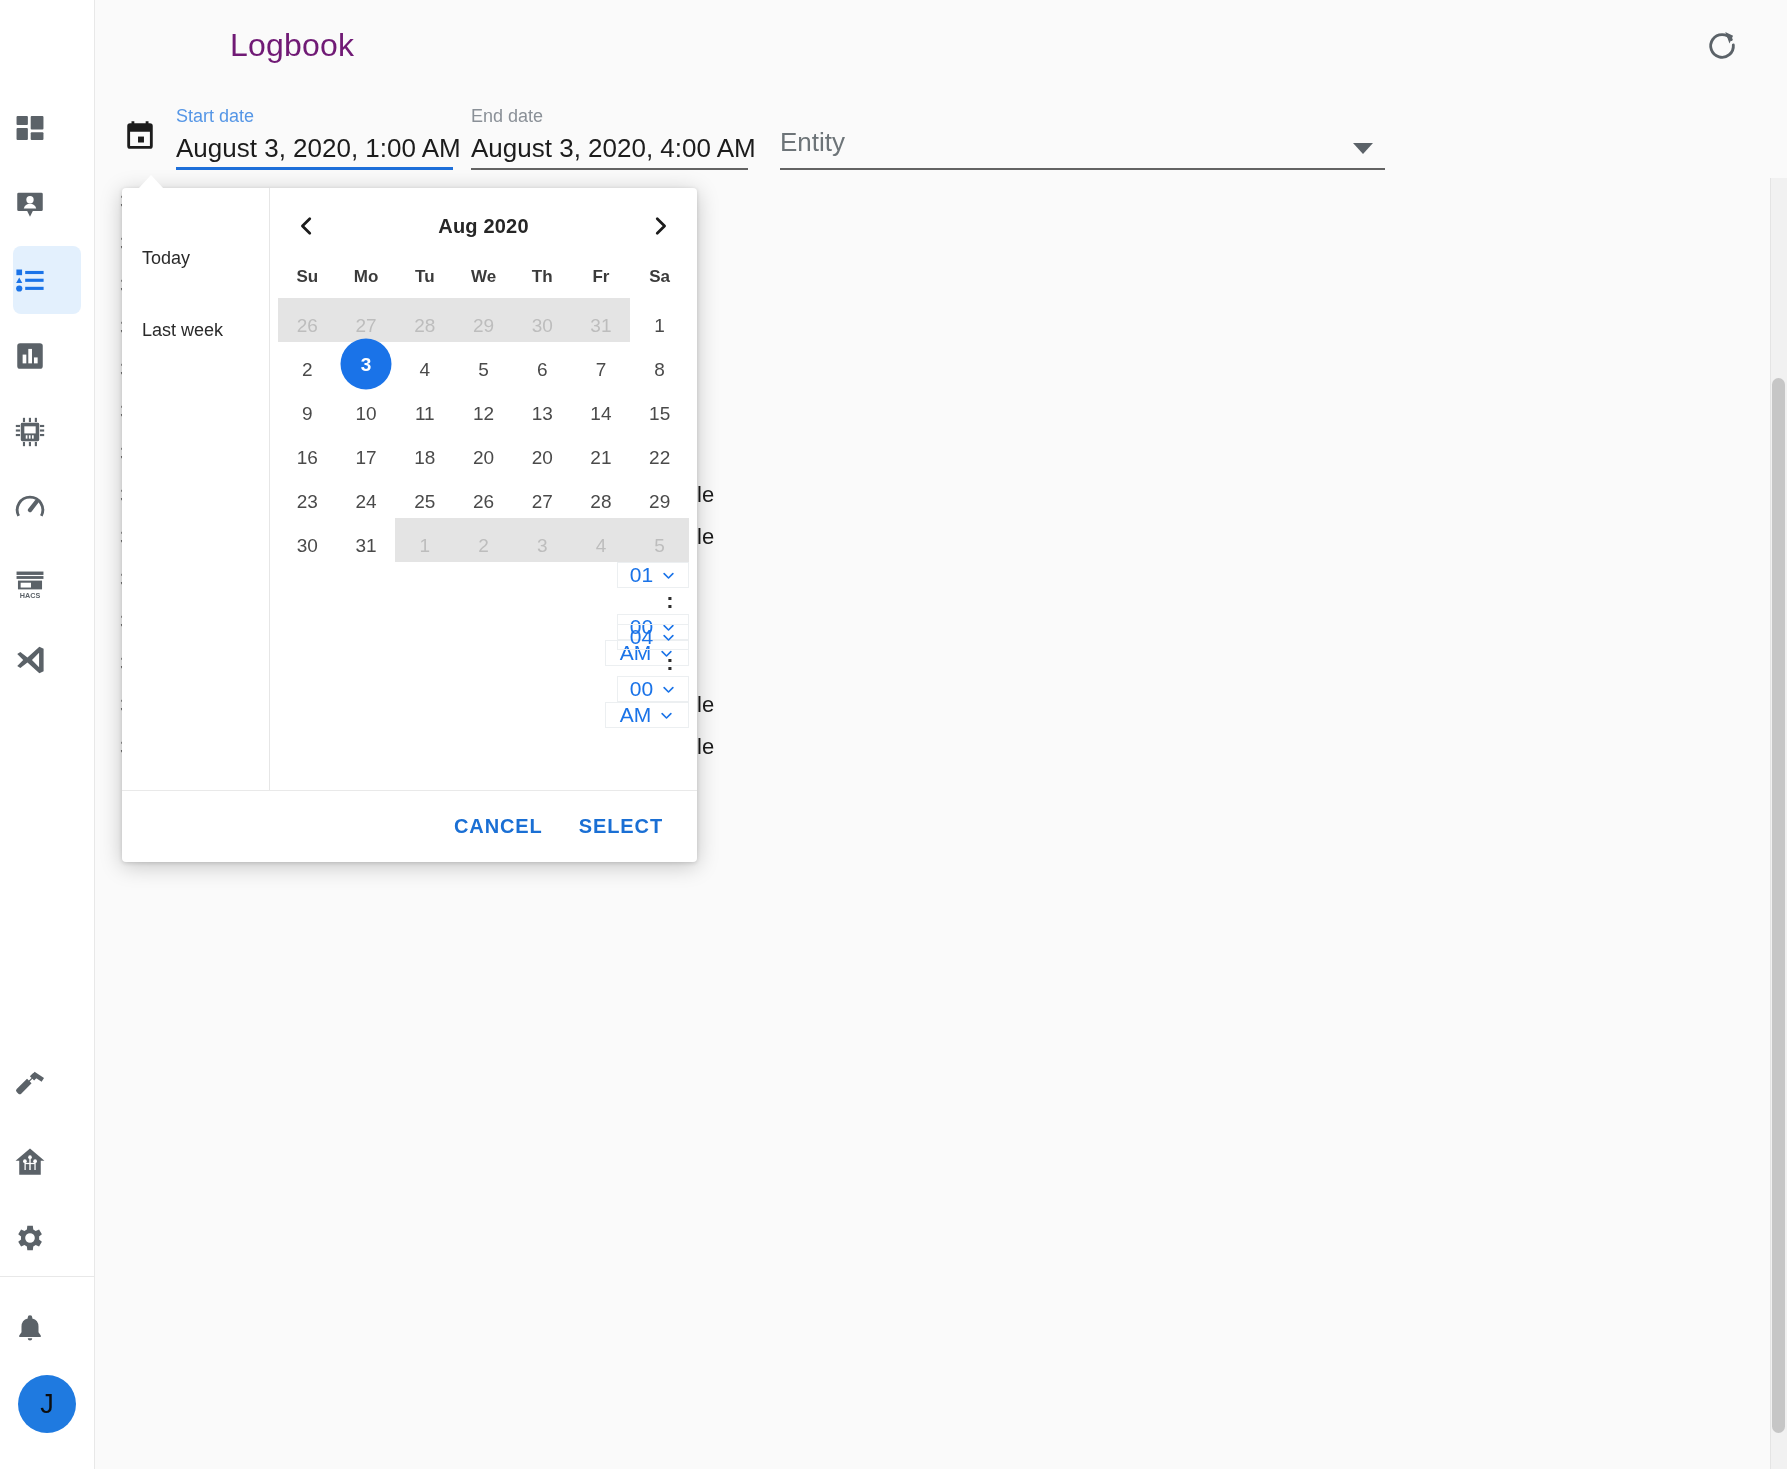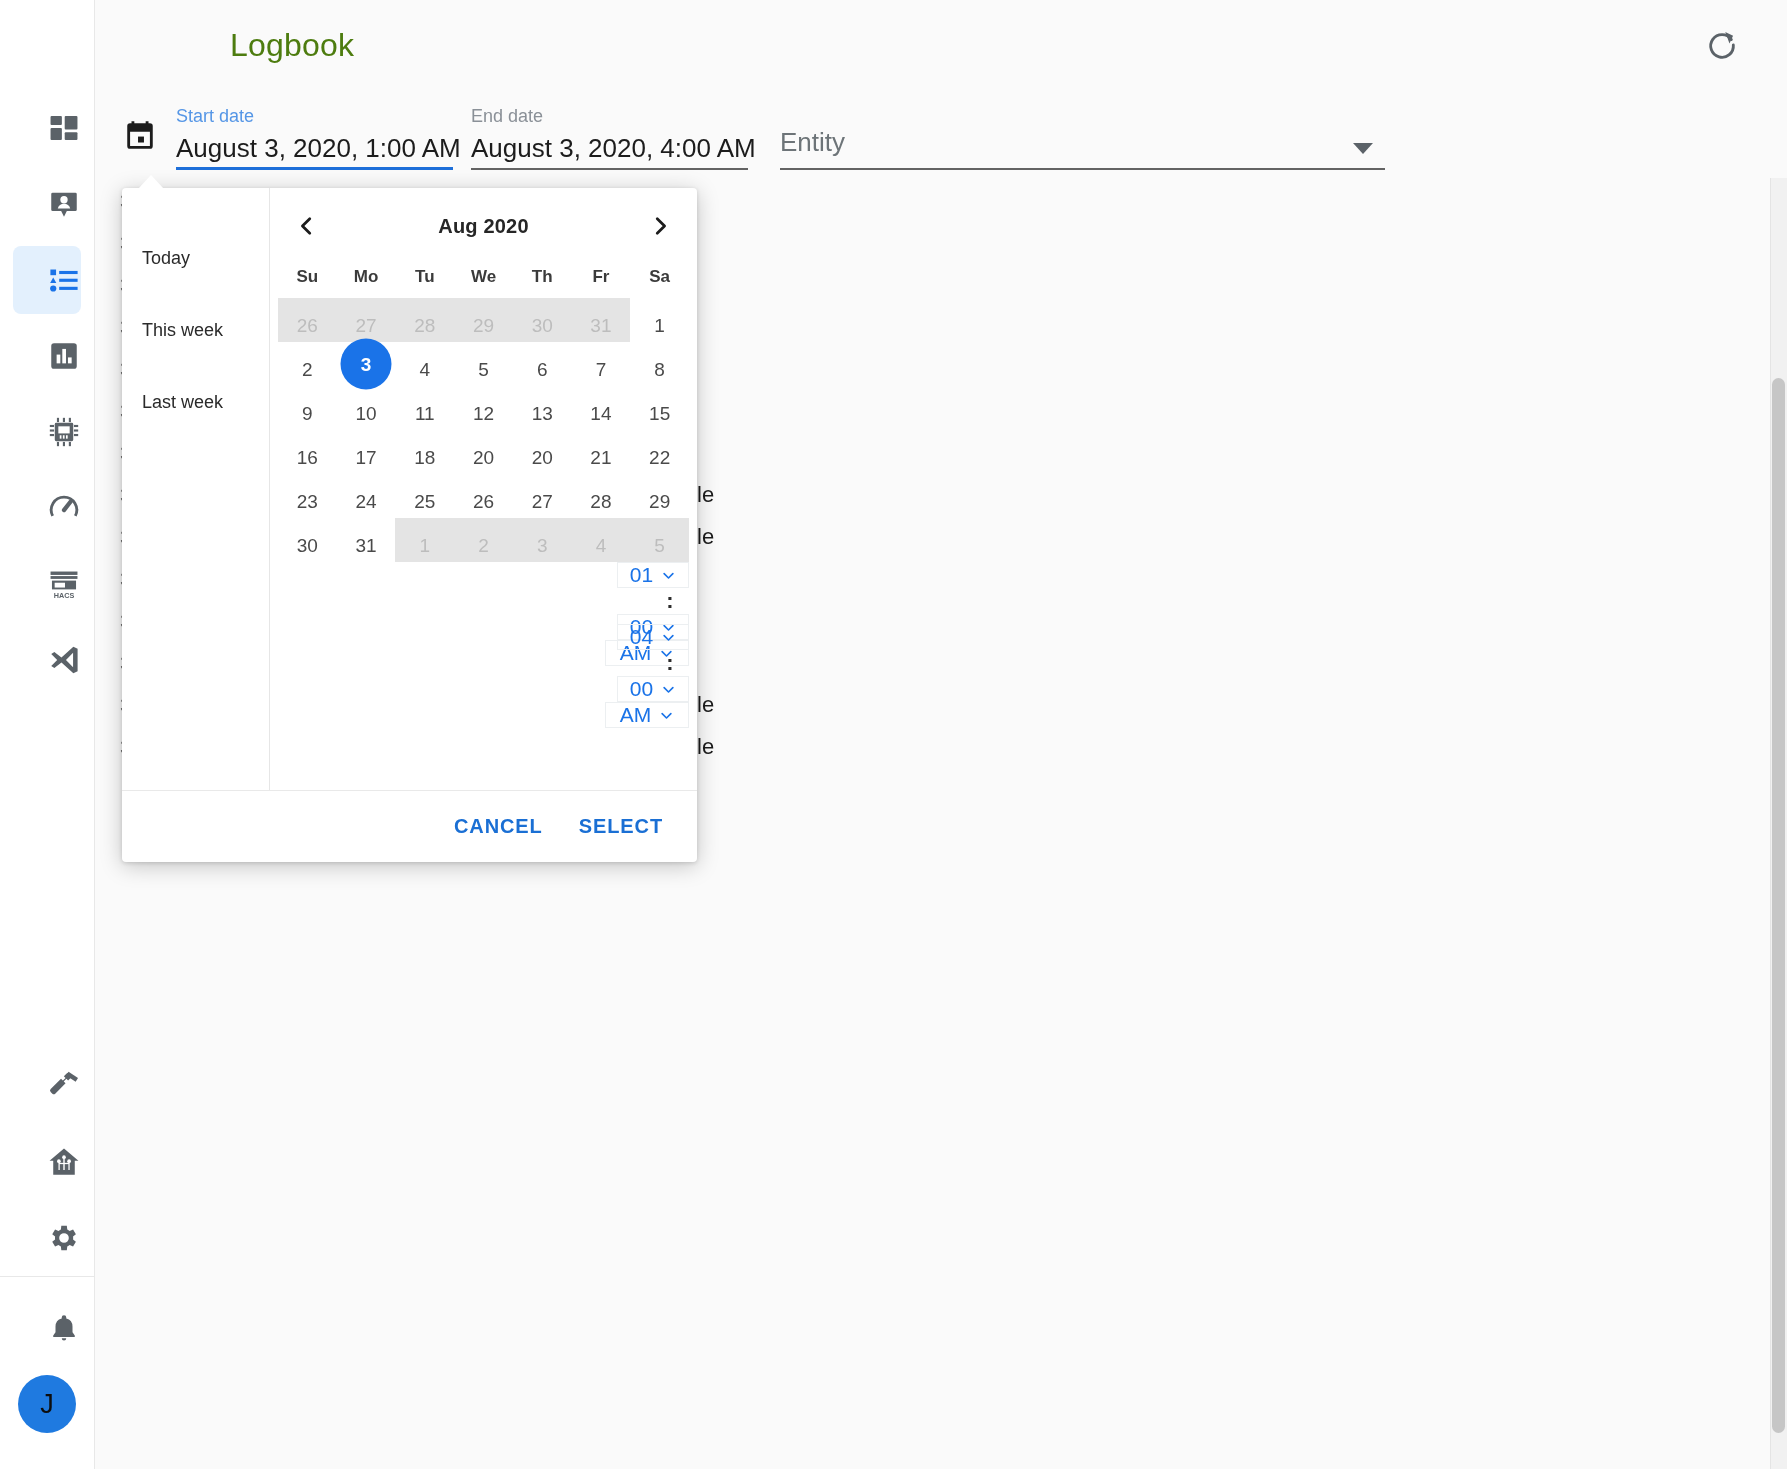--- a/index.html
+++ b/index.html
@@ -24,21 +24,21 @@
     border-right: 1px solid #e8e8e8;
     display: flex; flex-direction: column;
     align-items: center;
     z-index: 5;
   }
   .sb-top-spacer { height: 90px; flex: none; }
   .sb-item {
     width: 68px; height: 68px;
     margin: 4px 0 4px 0;
     border-radius: 8px;
-    display: flex; align-items: center; justify-content: flex-end;
+    display: flex; align-items: center; justify-content: flex-start;
     cursor: pointer;
     flex: none;
   }
   .sb-item.active { background: #e3f0fd; }
   .sb-item svg { display: block; }
   .sb-gap { flex: 1 1 auto; }
   .sb-divider { width: 95px; height: 1px; background: #e8e8e8; flex:none; }
   .avatar {
     width: 58px; height: 58px; border-radius: 50%;
     background: #1f7ae0; color: #0d0d0d;
@@ -56,21 +56,21 @@
   }
   #menu-btn {
     position: absolute; left: -67px; top: 20px;
     width: 50px; height: 50px;
     display: flex; align-items: center; justify-content: center;
     cursor: pointer;
   }
   .bar { width: 31px; height: 3px; background: #5b6268; border-radius: 1px; margin: 3.2px 0; }
   #page-title {
     margin-left: 135px;
-    font-size: 32px; color: #4d7c0f; font-weight: 400;
+    font-size: 32px; color: #701a75; font-weight: 400;
     letter-spacing: .2px;
   }
   #refresh-btn {
     position: absolute; right: 42px; top: 22px;
     width: 46px; height: 46px; cursor: pointer;
     display: flex; align-items: center; justify-content: center;
   }
 
   
   #filters {
@@ -623,21 +623,20 @@
   <div id="scroll-track">
     <div id="scroll-thumb"></div>
   </div>
 
   <div id="picker">
     <div id="picker-arrow"></div>
 
     <div id="picker-body">
       <div id="shortcuts">
         <div class="shortcut">Today</div>
-        <div class="shortcut">This week</div>
         <div class="shortcut">Last week</div>
       </div>
 
       <div id="cal-pane">
         <div id="cal-head">
           <div class="navbtn">
             <svg width="22" height="22" viewBox="0 0 24 24" fill="none" stroke="#1c1c1c" stroke-width="3" stroke-linecap="round" stroke-linejoin="round">
               <polyline points="15,4 7,12 15,20"></polyline>
             </svg>
           </div>

